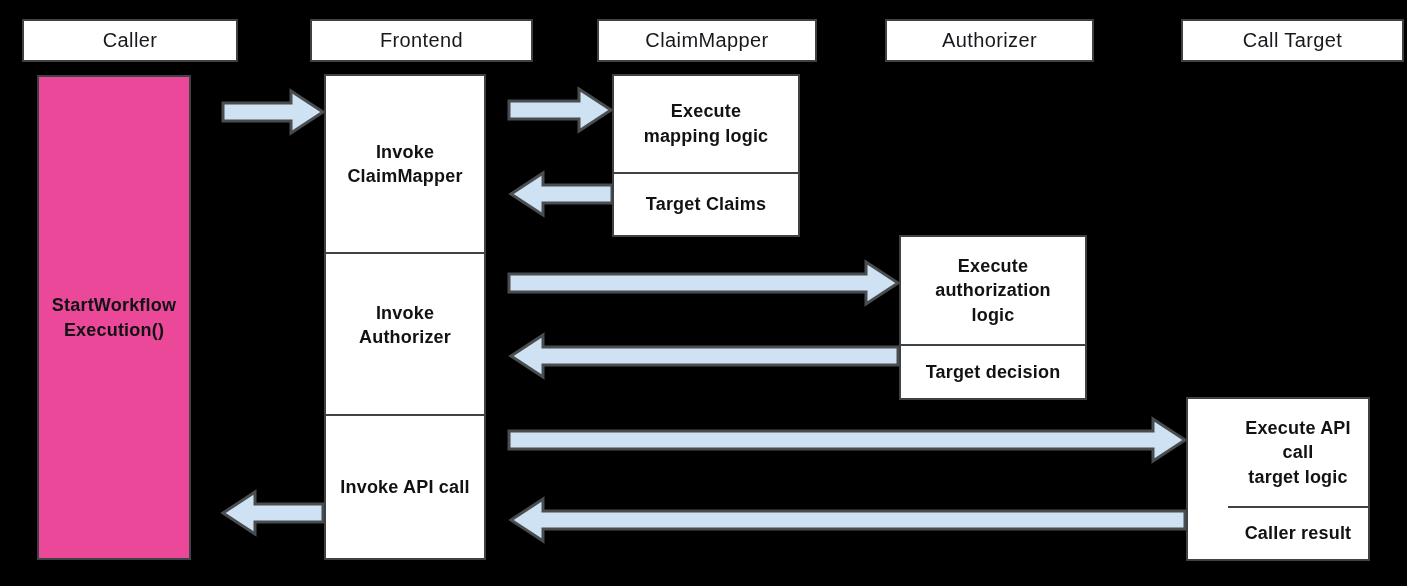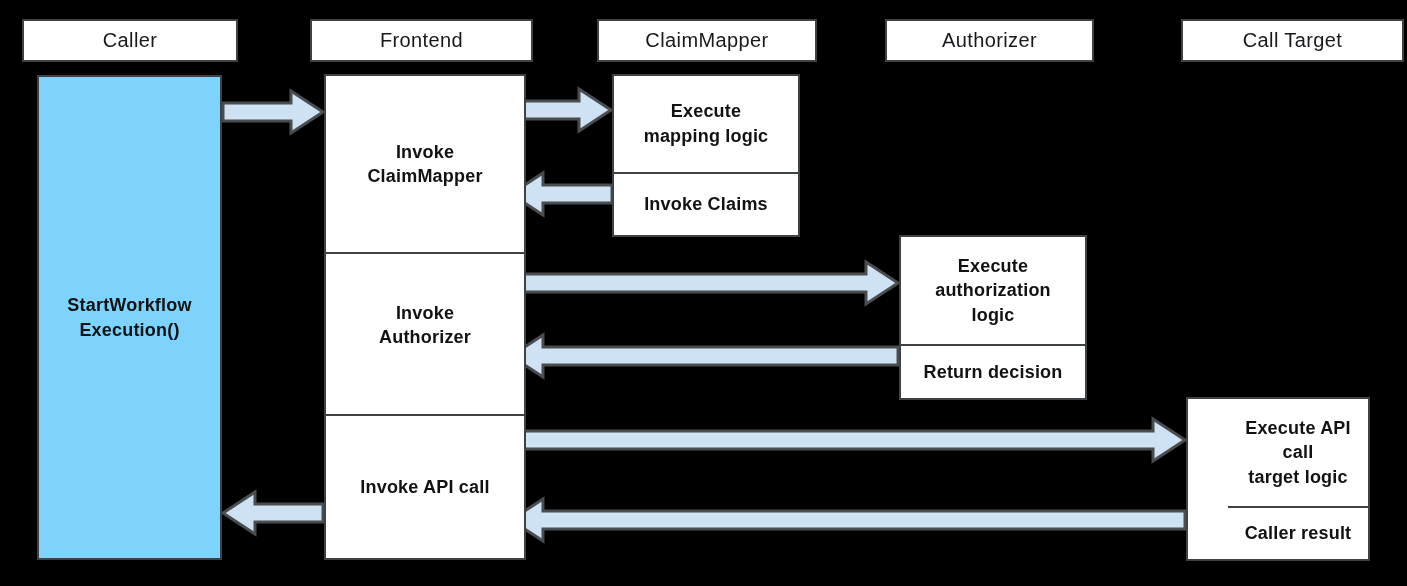--- a/index.html
+++ b/index.html
@@ -103,57 +103,57 @@
   <div class="box" style="left: 597px; top: 19px; width: 220px; height: 43px; border-color: rgb(63, 66, 69); background: rgb(255, 255, 255);">
     <span class="hdr-label">ClaimMapper</span>
   </div>
   <div class="box" style="left: 885px; top: 19px; width: 209px; height: 43px; border-color: rgb(63, 66, 69); background: rgb(255, 255, 255);">
     <span class="hdr-label">Authorizer</span>
   </div>
   <div class="box" style="left: 1165px; top: 19px; width: 223px; height: 43px; border-color: rgb(63, 66, 69); background: rgb(255, 255, 255); margin-left: 16px;">
     <span class="hdr-label">Call Target</span>
   </div>
 
-  <div class="box" style="left: 37px; top: 75px; width: 185px; height: 485px; border-color: rgb(63, 66, 69); background: #7dd3fc;">
+  <div class="box" style="left: 37px; top: 75px; width: 154px; height: 485px; border-color: rgb(63, 66, 69); background: #ec4899;">
     <span class="step-label">StartWorkflow
 Execution()</span>
   </div>
 
-  <div class="box activation" style="left: 324px; top: 74px; width: 202px; height: 486px; border-color: rgb(63, 66, 69); background: rgb(255, 255, 255);">
+  <div class="box activation" style="left: 324px; top: 74px; width: 162px; height: 486px; border-color: rgb(63, 66, 69); background: rgb(255, 255, 255);">
     <div class="section">
       <span class="step-label">Invoke
 ClaimMapper</span>
     </div>
     <div class="section">
       <span class="step-label">Invoke
 Authorizer</span>
     </div>
     <div class="section">
       <span class="step-label">Invoke API call</span>
     </div>
   </div>
 
   <div class="box activation" style="left: 612px; top: 74px; width: 188px; height: 163px; border-color: rgb(63, 66, 69); background: rgb(255, 255, 255);">
     <div class="section">
       <span class="step-label">Execute
 mapping logic</span>
     </div>
     <div class="section">
-      <span class="step-label">Invoke Claims</span>
+      <span class="step-label">Target Claims</span>
     </div>
   </div>
 
   <div class="box activation" style="left: 899px; top: 235px; width: 188px; height: 165px; border-color: rgb(63, 66, 69); background: rgb(255, 255, 255);">
     <div class="section">
       <span class="step-label">Execute
 authorization
 logic</span>
     </div>
     <div class="section">
-      <span class="step-label">Return decision</span>
+      <span class="step-label">Target decision</span>
     </div>
   </div>
 
   <div class="box activation" style="left: 1186px; top: 397px; width: 184px; height: 164px; border-color: rgb(63, 66, 69); background: rgb(255, 255, 255); padding-left: 40px;">
     <div class="section">
       <span class="step-label">Execute API call
 target logic</span>
     </div>
     <div class="section">
       <span class="step-label">Caller result</span>

